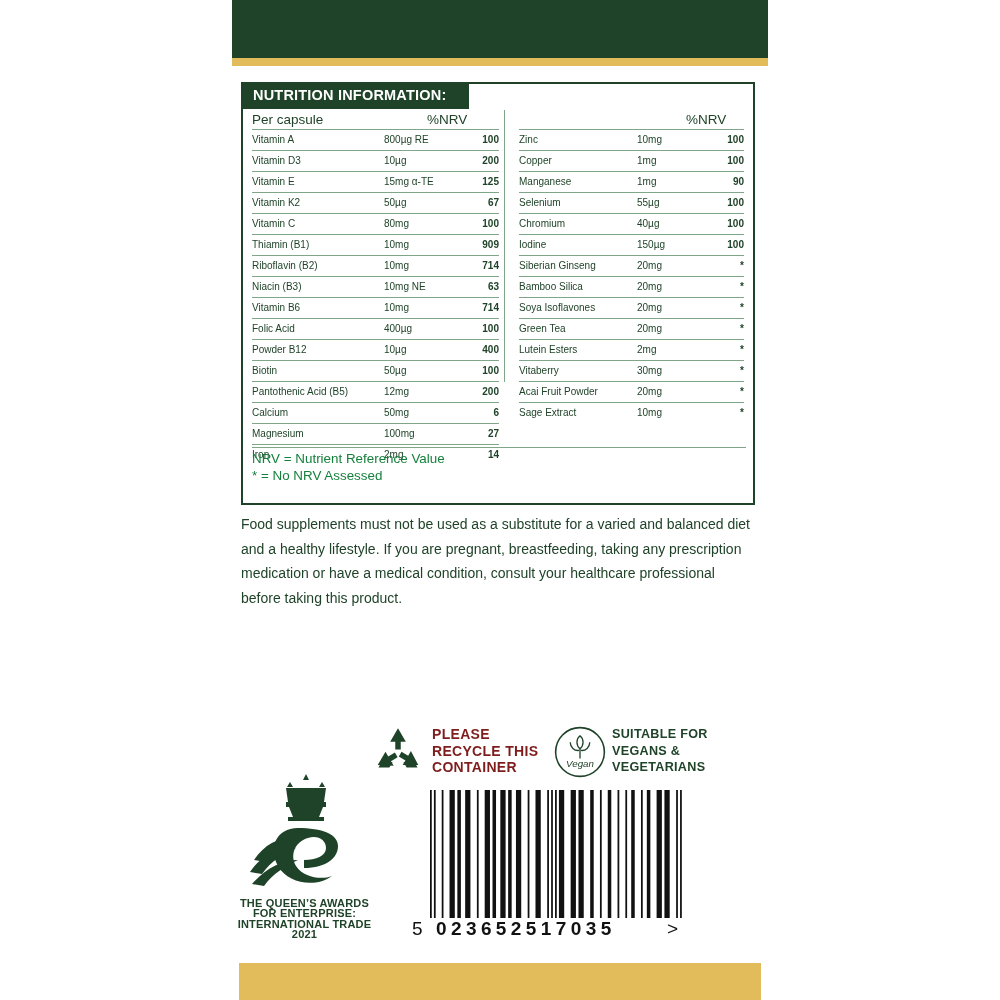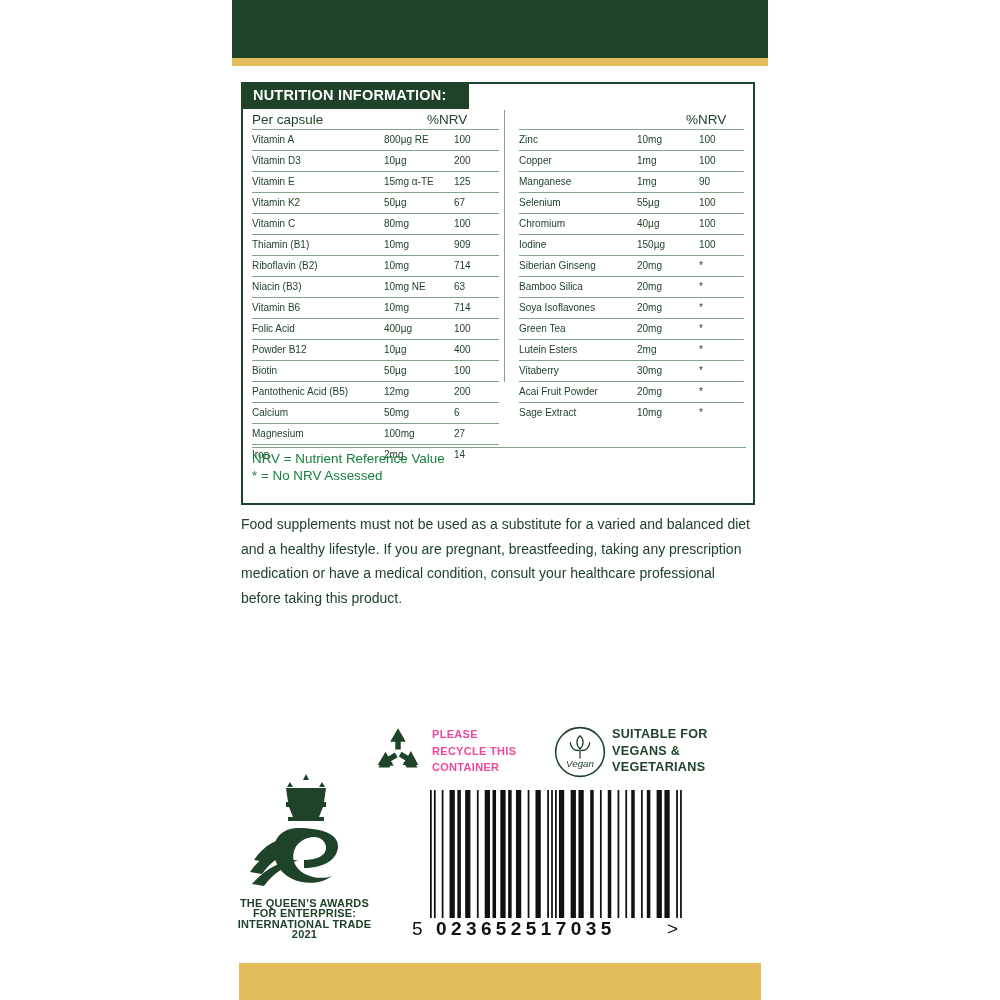--- a/index.html
+++ b/index.html
@@ -70,21 +70,21 @@
   table.nutri td {
     border-top:1px solid #7fa689;
     padding:1px 0 2px 0;
     height:17px;
     vertical-align:middle;
     white-space:nowrap;
   }
   table.nutri tr.first td { border-top:1px solid #7fa689; }
   td.nm { width:132px; padding-left:2px; }
   td.amt { width:70px; }
-  td.pct { width:45px; text-align:left; padding-left:2px;}
+  td.pct { width:45px; text-align:right; padding-left:2px;font-weight:bold;}
 
   .col-left {
     position:absolute; left:20px; top:129px; width:247px;
   }
   .col-right {
     position:absolute; left:287px; top:129px; width:237px;
   }
   .col-right table.nutri { width:225px; }
   .col-right td.nm { width:118px; }
   .col-right td.amt { width:62px; }
@@ -111,21 +111,21 @@
 
   
   .icons-row {
     position:absolute; left:140px; top:722px; width:390px; height:62px;
   }
   .recycle-icon {
     position:absolute; left:0px; top:4px; width:52px; height:50px;
   }
   .recycle-text {
     position:absolute; left:60px; top:4px;
-    font-size:11px; font-weight:bold; color:#ec4899; line-height:16.5px;
+    font-size:14px; font-weight:bold; color:#7f1d1d; line-height:16.5px;
     letter-spacing:0.3px;
   }
   .vegan-icon {
     position:absolute; left:182px; top:4px; width:52px; height:52px;
   }
   .vegan-text {
     position:absolute; left:240px; top:4px;
     font-size:12.6px; font-weight:bold; color:#1f4328; line-height:16.5px;
     letter-spacing:0.3px;
   }

